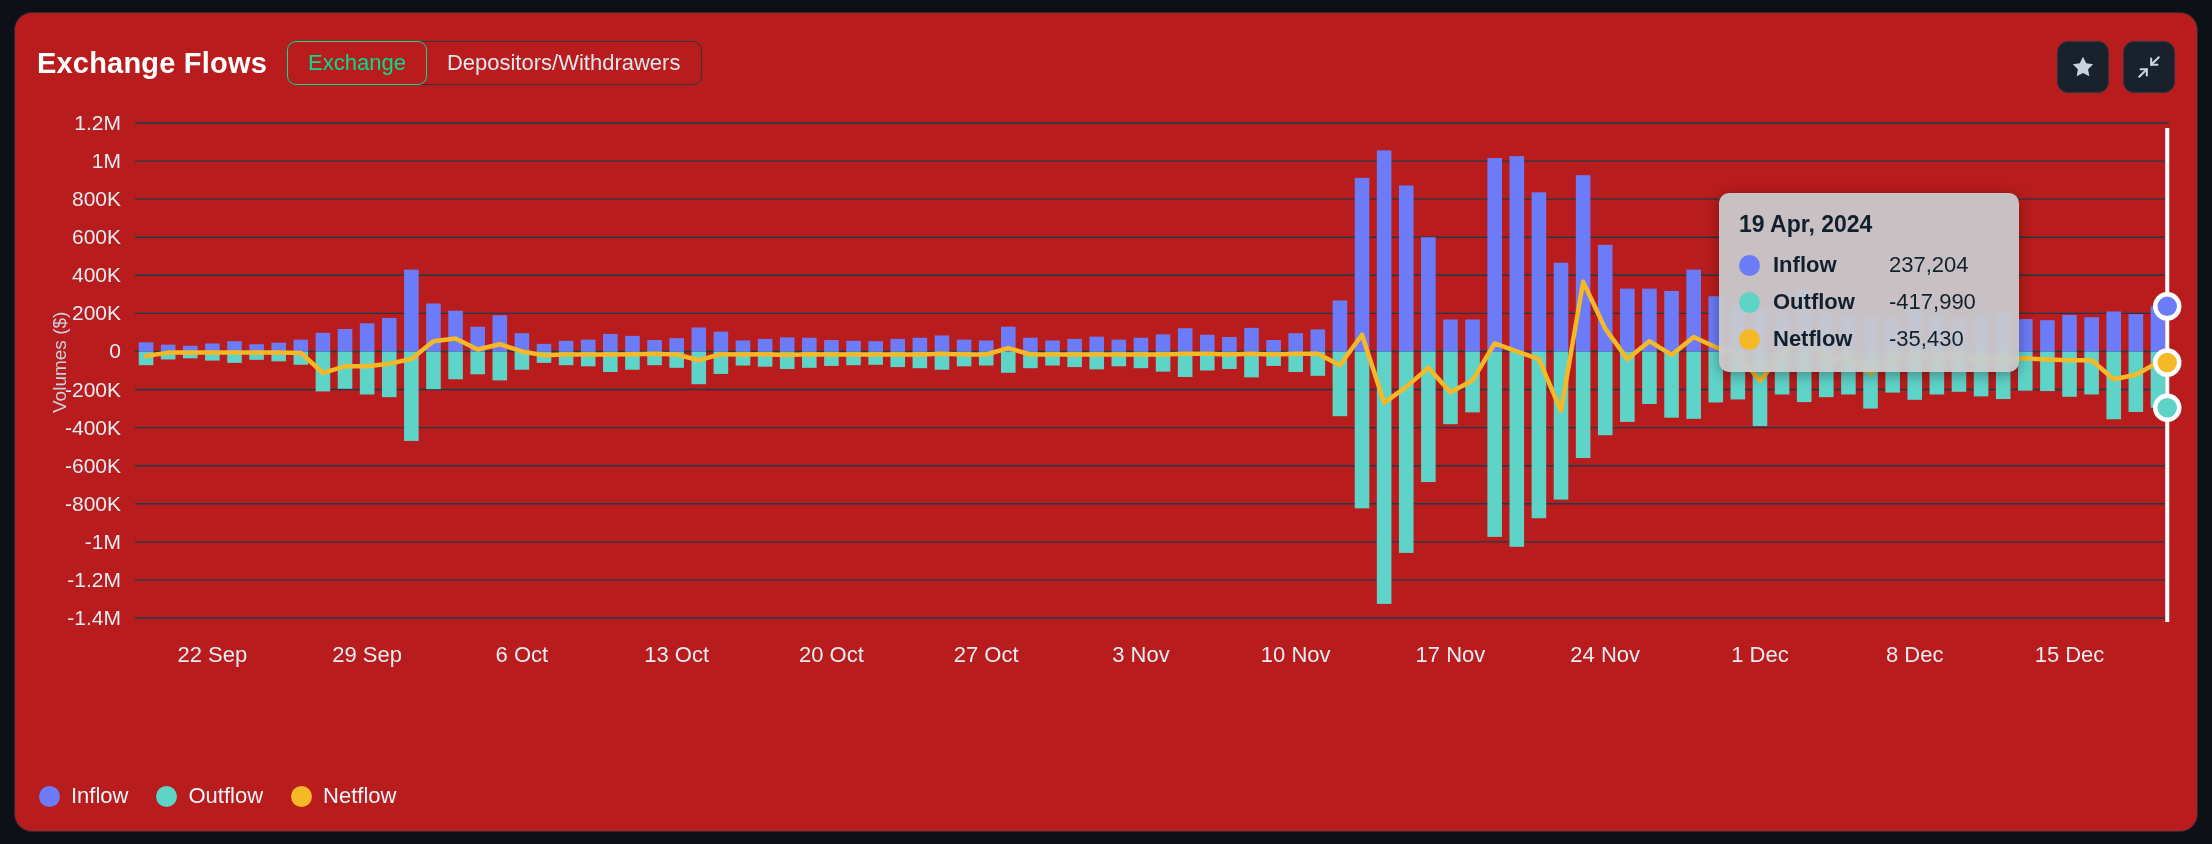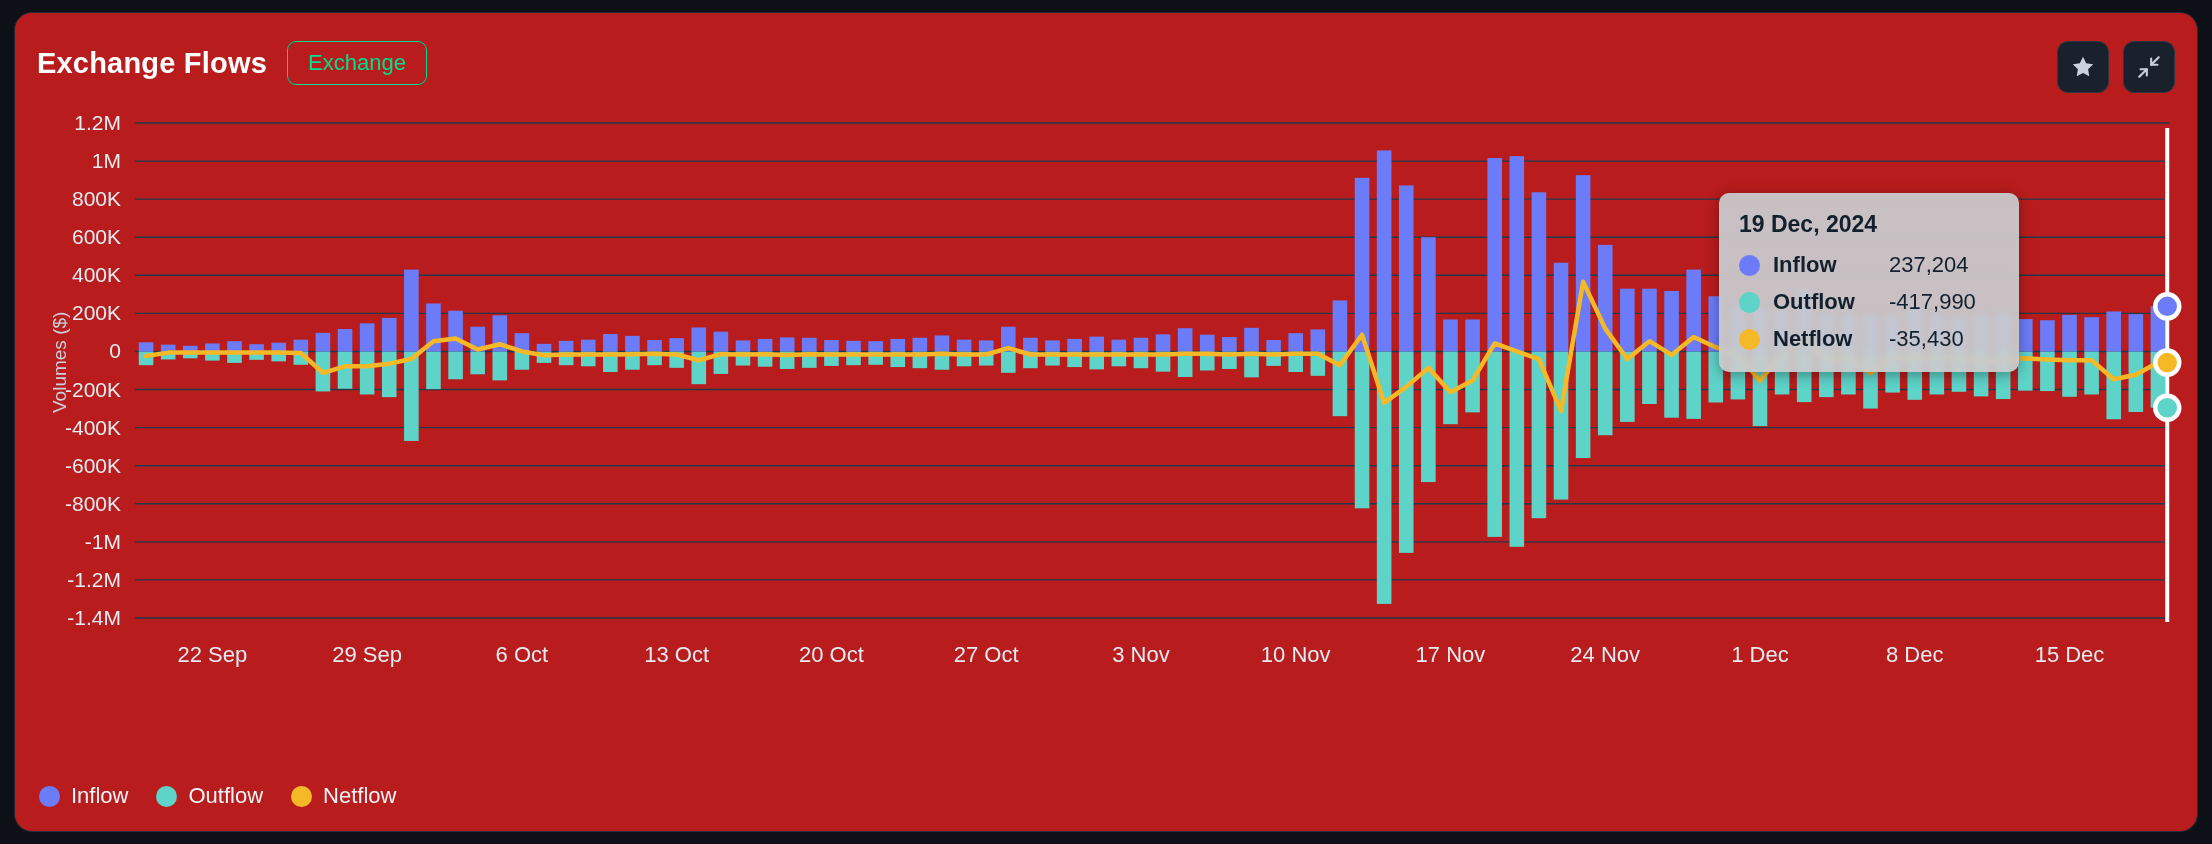--- a/index.html
+++ b/index.html
@@ -116,20 +116,21 @@
 </head>
 <body>
 
 <div class="panel">
 
   <div class="header">
     <div class="title">Exchange Flows</div>
 
     <div class="tabs">
       <div class="tab active">Exchange</div>
+      <div class="tab">Depositors/Withdrawers</div>
     </div>
 
     <div class="header-actions">
       <div class="icon-btn">
         <span>
           <svg width="26" height="26" viewBox="0 0 24 24" fill="#c9d3de">
             <path d="M12 2.6l2.9 5.9 6.5.95-4.7 4.58 1.11 6.47L12 17.45l-5.81 3.05 1.11-6.47-4.7-4.58 6.5-.95z"></path>
           </svg>
         </span>
       </div>
@@ -386,21 +387,21 @@
         <g>
           <line x1="2152.2415217391303" x2="2152.2415217391303" y1="15" y2="509" stroke="#ffffff" stroke-width="4"></line>
           <circle cx="2152.2415217391303" cy="193.30154615384615" r="12" fill="#6c7cf8" stroke="#ffffff" stroke-width="4.5"></circle>
           <circle cx="2152.2415217391303" cy="249.58856730769233" r="12" fill="#f5b928" stroke="#ffffff" stroke-width="4.5"></circle>
           <circle cx="2152.2415217391303" cy="294.74875000000003" r="12" fill="#5ed3c8" stroke="#ffffff" stroke-width="4.5"></circle>
         </g>
       </svg>
   </div>
 
   <div class="tooltip">
-    <div class="tt-date">19 Dec, 2024</div>
+    <div class="tt-date">19 Apr, 2024</div>
 
     <div class="tt-row">
       <span class="tt-dot" style="background:#6c7cf8"></span>
       <span class="tt-name">Inflow</span>
       <span class="tt-val">237,204</span>
     </div>
 
     <div class="tt-row">
       <span class="tt-dot" style="background:#5ed3c8"></span>
       <span class="tt-name">Outflow</span>

